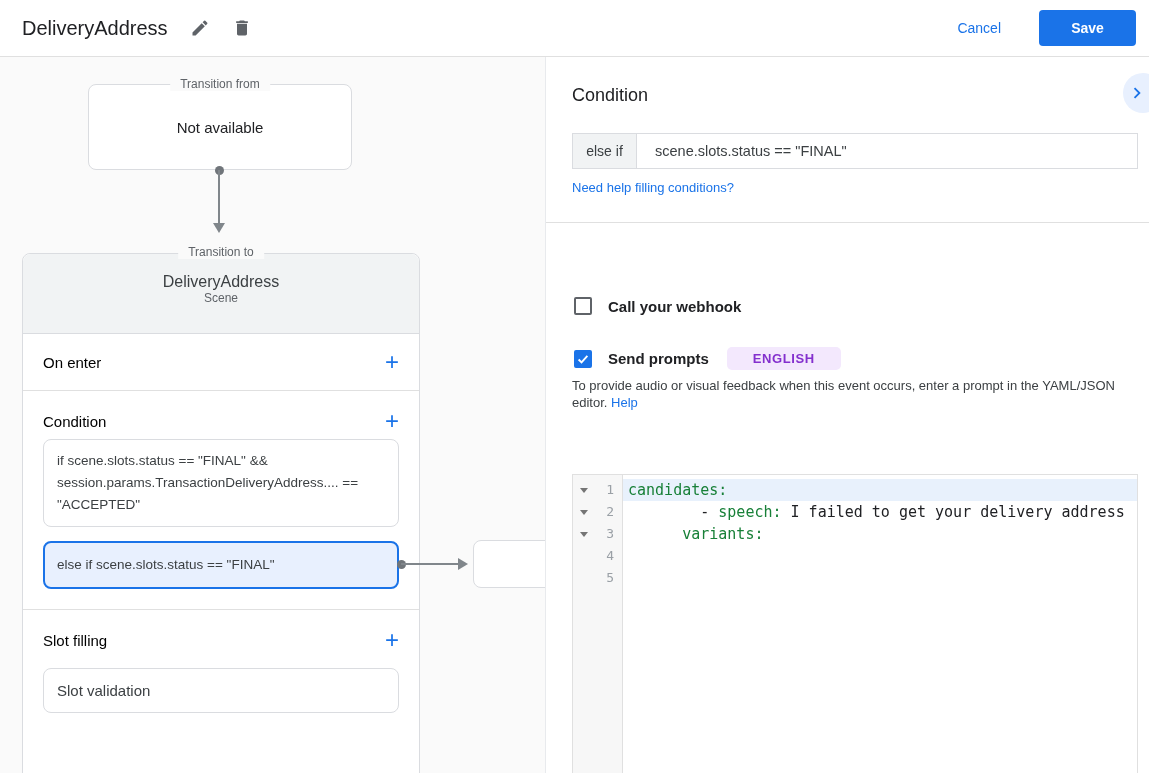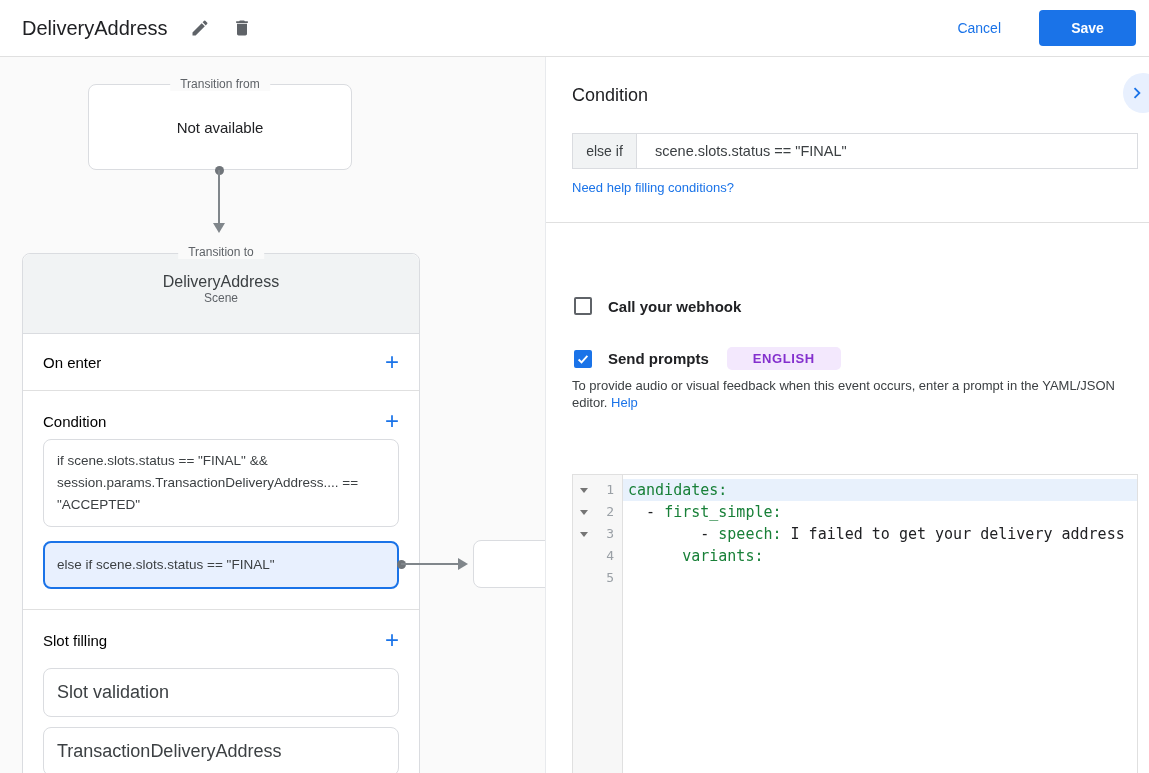--- a/index.html
+++ b/index.html
@@ -48,21 +48,21 @@
                   padding:0 20px; border-bottom:1px solid #e0e0e0; }
   .section-label { font-size:15px; color:#000000; }
   .plus-btn { color:#1a73e8; font-size:24px; font-weight:300; line-height:20px; cursor:pointer; }
 
   .section { padding:12px 20px 20px; border-bottom:1px solid #e0e0e0; }
   .section.last { border-bottom:none; padding-bottom:4px; }
   .section-head { height:36px; display:flex; align-items:center; justify-content:space-between; }
   .cond-box { border:1px solid #dadce0; border-radius:8px; padding:10px 13px; font-size:13.5px;
               line-height:22px; color:#3c4043; background:#fff; }
   .cond-box.selected { margin-top:14px; background:#e8f0fe; border:2px solid #1a73e8; padding:11px 12px; }
-  .slot-box { border:1px solid #dadce0; border-radius:8px; padding:13px; font-size:18px;
+  .slot-box { border:1px solid #dadce0; border-radius:8px; padding:13px; font-size:15px;
               color:#3c4043; background:#fff; margin-top:10px; }
 
   
   .right-panel { position:absolute; top:57px; left:545px; width:604px; height:716px; background:#fff;
                  border-left:1px solid #e8eaed; overflow:hidden; }
   .rp-heading { position:absolute; left:26px; font-size:18px; color:#202124; }
   .rp-heading.cond { top:28px; }
   .rp-heading.when { top:195px; }
   .collapse-btn { position:absolute; top:16px; right:-14px; width:40px; height:40px; border-radius:50%;
                   background:#e8f0fe; border:none; cursor:pointer; display:flex; align-items:center; }
@@ -160,21 +160,20 @@
       <div class="cond-box">if scene.slots.status == "FINAL" &amp;&amp; session.params.TransactionDeliveryAddress.... == "ACCEPTED"</div>
       <div class="cond-box selected">else if scene.slots.status == "FINAL"</div>
     </div>
 
     <div class="section last">
       <div class="section-head">
         <div class="section-label">Slot filling</div>
         <div class="plus-btn">+</div>
       </div>
       <div class="slot-box">Slot validation</div>
-      <div class="slot-box">TransactionDeliveryAddress</div>
     </div>
   </div>
 
   <div class="conn-dot" style="left:396.5px; top:502.5px;"></div>
   <div class="hline"></div>
   <div class="arrow-right"></div>
   <div class="target-box"></div>
 </div>
 
 <div class="right-panel">
@@ -232,19 +231,18 @@
       </div>
       <div class="gutter-cell">
         <span>4</span>
       </div>
       <div class="gutter-cell">
         <span>5</span>
       </div>
     </div>
     <div class="code-area">
       <div class="code-line hl"><span class="tok-key">candidates:</span></div>
-      <div class="code-line"><span class="tok-plain">  - </span><span class="tok-key">first_simple:</span></div>
       <div class="code-line"><span class="tok-plain">        - </span><span class="tok-key">speech:</span><span class="tok-plain"> I failed to get your delivery address</span></div>
       <div class="code-line"><span class="tok-plain">      </span><span class="tok-key">variants:</span></div>
       <div class="code-line"></div>
     </div>
   </div>
 </div>
 
 </body></html>

